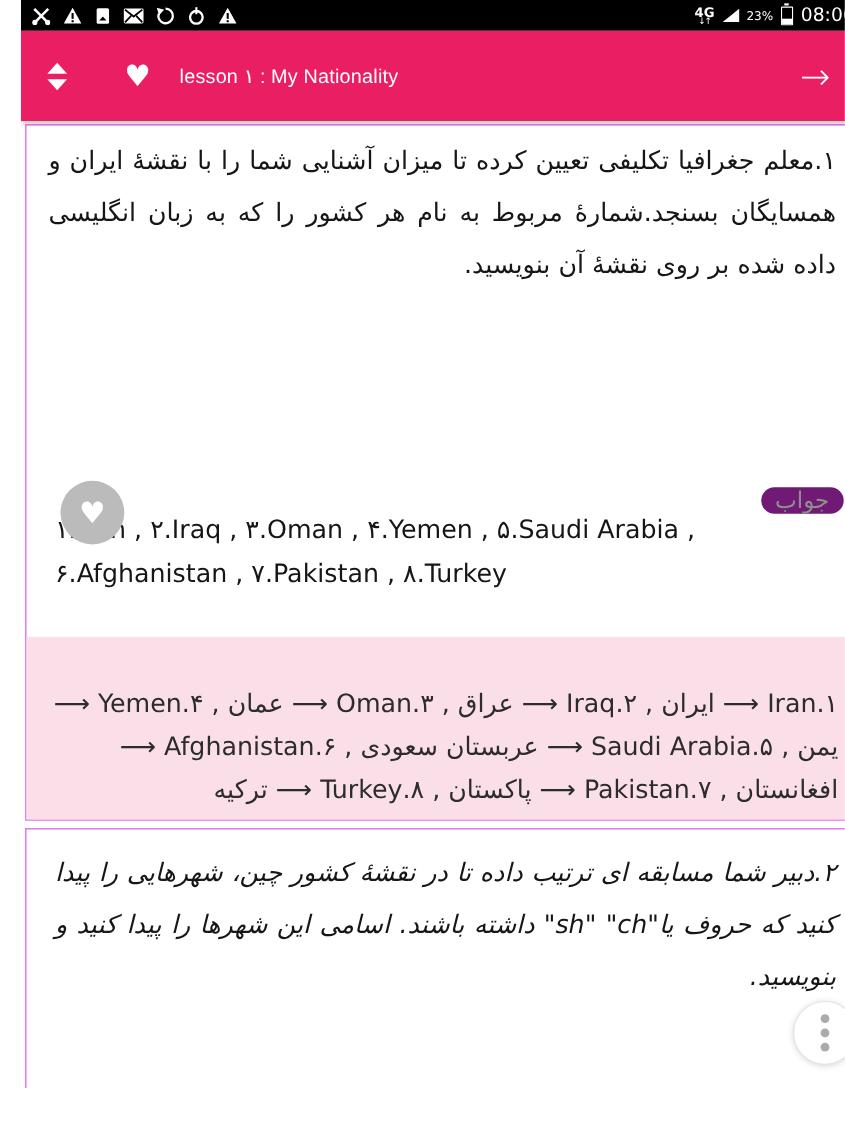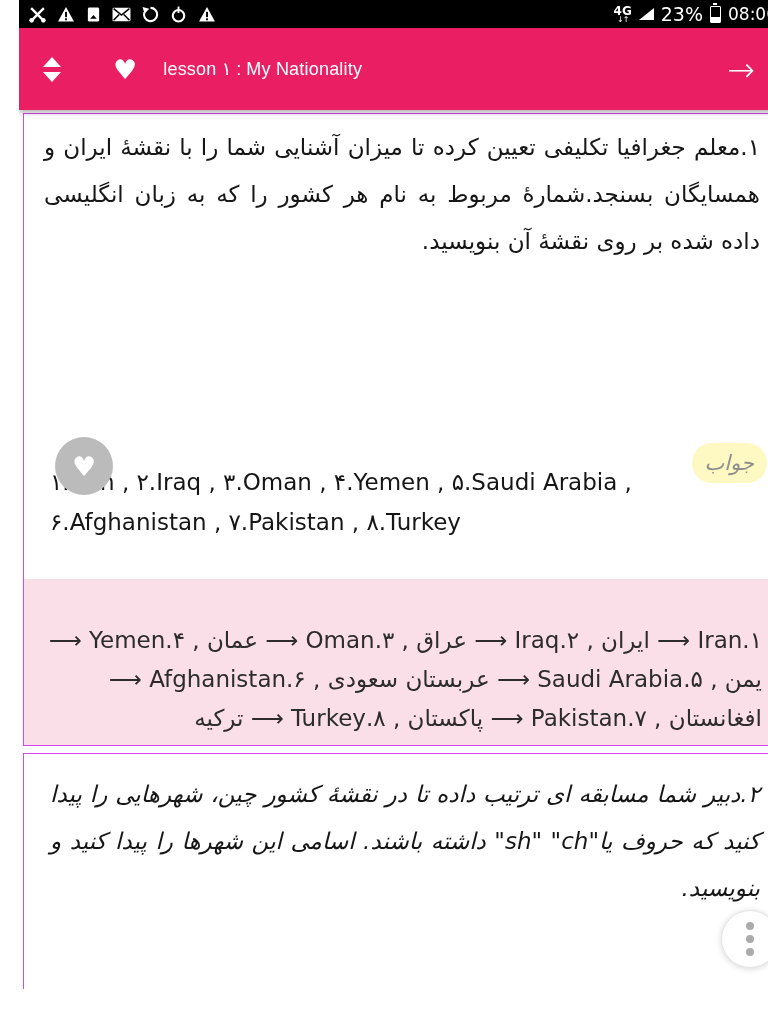--- a/index.html
+++ b/index.html
@@ -9,21 +9,21 @@
   
   .statusbar{position:absolute;top:0;left:0;right:0;height:28px;background:#000;color:#fff;
              display:flex;align-items:center;padding:0 10px;box-sizing:border-box;}
   .sb-left{display:flex;align-items:center;gap:11px;}
   .sb-left svg{display:block;}
   .sb-right{margin-left:auto;display:flex;align-items:center;gap:7px;}
   .net{display:flex;flex-direction:column;align-items:center;line-height:1;}
   .net .g{font-size:12px;font-weight:bold;}
   .net .arr{font-size:8px;margin-top:-1px;letter-spacing:-1px;}
   .wedge{width:0;height:0;border-left:15px solid transparent;border-bottom:12px solid #fff;margin-bottom:1px;}
-  .batt-pct{font-size:19px;}
+  .batt-pct{font-size:11px;}
   .battery{position:relative;width:11px;height:17px;border:1.5px solid #fff;border-radius:1px;box-sizing:border-box;}
   .battery:before{content:"";position:absolute;top:-4px;left:2px;width:4px;height:2.5px;background:#fff;}
   .battery .fill{position:absolute;bottom:0;left:0;right:0;height:28%;background:#fff;}
   .clock{font-size:17px;}
 
   
   .header{position:absolute;top:28px;left:0;right:0;height:82px;background:#E91E63;color:#fff;
           display:flex;align-items:center;padding:0 24px;box-sizing:border-box;
           box-shadow:0 3px 5px rgba(0,0,0,0.28);z-index:5;}
   .sort-btn{display:flex;flex-direction:column;align-items:center;gap:5px;cursor:pointer;}
@@ -38,23 +38,23 @@
   .card1{top:113px;height:633px;}
   .card2{top:753px;height:236px;border-bottom:none;font-style:italic;}
 
   .fa-par{direction:rtl;text-align:justify;color:#161616;font-size:23px;line-height:47px;}
   .q1{position:absolute;top:10px;left:20px;right:22px;}
   .countries{position:absolute;top:348px;left:26px;right:26px;direction:ltr;text-align:left;
              font-size:23px;line-height:40px;color:#161616;}
   .answer-box{position:absolute;left:0;right:0;bottom:0;height:166px;background:#FBDFE8;
               direction:rtl;text-align:right;color:#2c2c2c;font-size:23px;line-height:39px;
               padding:42px 20px 8px;box-sizing:border-box;}
-  .answer-badge{position:absolute;top:443px;right:20px;height:40px;min-width:64px;padding:0 13px;
-                background:#fef9c3;border-radius:20px;color:#8E8E8E;font-size:21px;
-                display:flex;align-items:center;justify-content:center;box-sizing:border-box;z-index:3;font-style:italic;}
+  .answer-badge{position:absolute;top:443px;right:20px;height:24px;min-width:64px;padding:0 13px;
+                background:#701a75;border-radius:20px;color:#8E8E8E;font-size:21px;
+                display:flex;align-items:center;justify-content:center;box-sizing:border-box;z-index:3;}
   .heart-fab{position:absolute;top:437px;left:36px;width:58px;height:58px;border-radius:50%;
              background:#BBBBBB;color:#fff;font-size:27px;display:flex;align-items:center;
              justify-content:center;z-index:3;cursor:pointer;}
   .q2{padding:17px 22px 0 26px;}
 
   
   .menu-fab{position:absolute;left:702px;top:910px;width:58px;height:58px;border-radius:50%;
             background:#fff;border:1px solid #E4E4E4;box-shadow:0 1px 6px rgba(0,0,0,0.16);
             display:flex;flex-direction:column;align-items:center;justify-content:center;gap:5px;
             box-sizing:border-box;z-index:6;cursor:pointer;}

